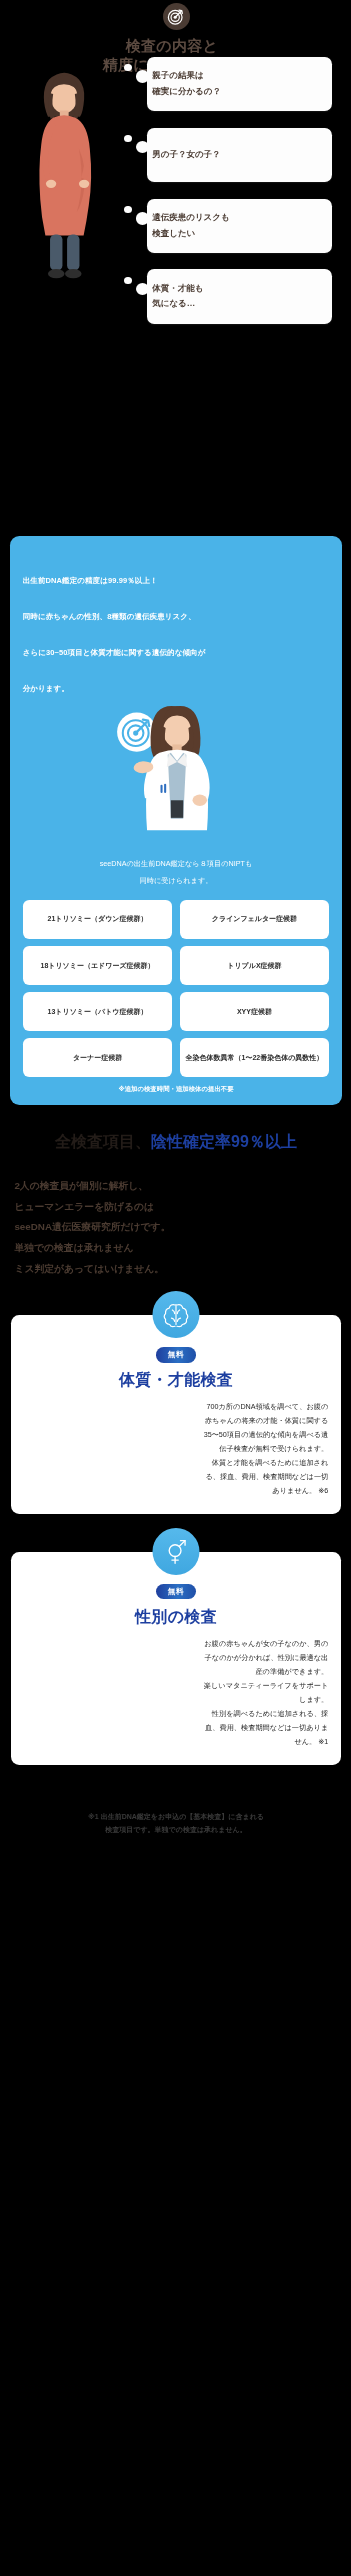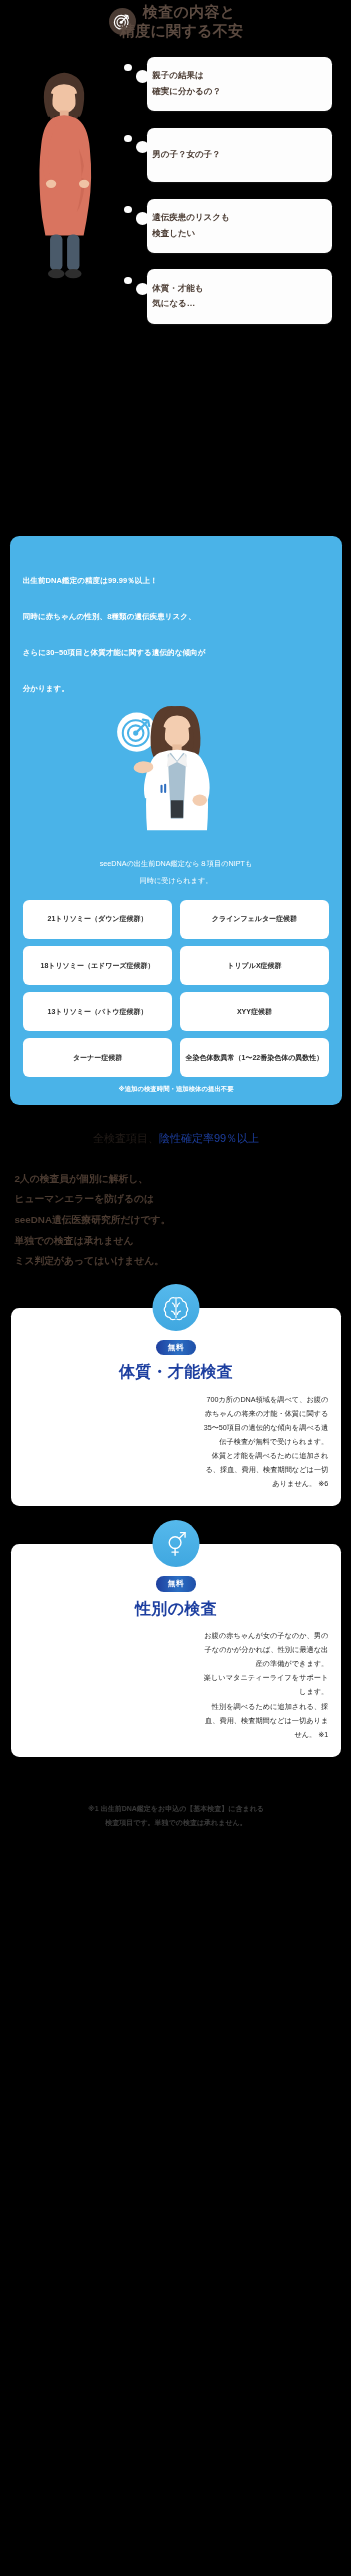--- a/index.html
+++ b/index.html
@@ -18,20 +18,21 @@
     height: 536px;
     background: #000;
     overflow: hidden;
   }
   .hero-title-wrap {
     display: flex;
     align-items: center;
     justify-content: center;
     gap: 7.2px;
     padding-top: 3.1px;
+    flex-direction: column;
   }
   .target-badge {
     width: 27px; height: 27px;
     flex: 0 0 27px;
     border-radius: 50%;
     background: #4a3b33;
     display: flex; align-items: center; justify-content: center;
   }
   .target-badge svg { width: 17.5px; height: 17.5px; display: block; }
   .hero-title {
@@ -152,22 +153,22 @@
     font-size: 6.4px;
     font-weight: 700;
   }
 
   
   .dark-stmt {
     padding: 25px 12.4px 5.2px;
     text-align: center;
   }
   .dark-stmt .hl-line {
-    font-size: 11px;
-    font-weight: 400;
+    font-size: 16px;
+    font-weight: 700;
     line-height: 1.5;
     color: #231c18;
   }
   .dark-stmt .hl-line em {
     font-style: normal;
     color: #1d3fa0;
   }
   .dark-para {
     padding: 17.5px 14.4px 0;
     color: #4b3b31;

